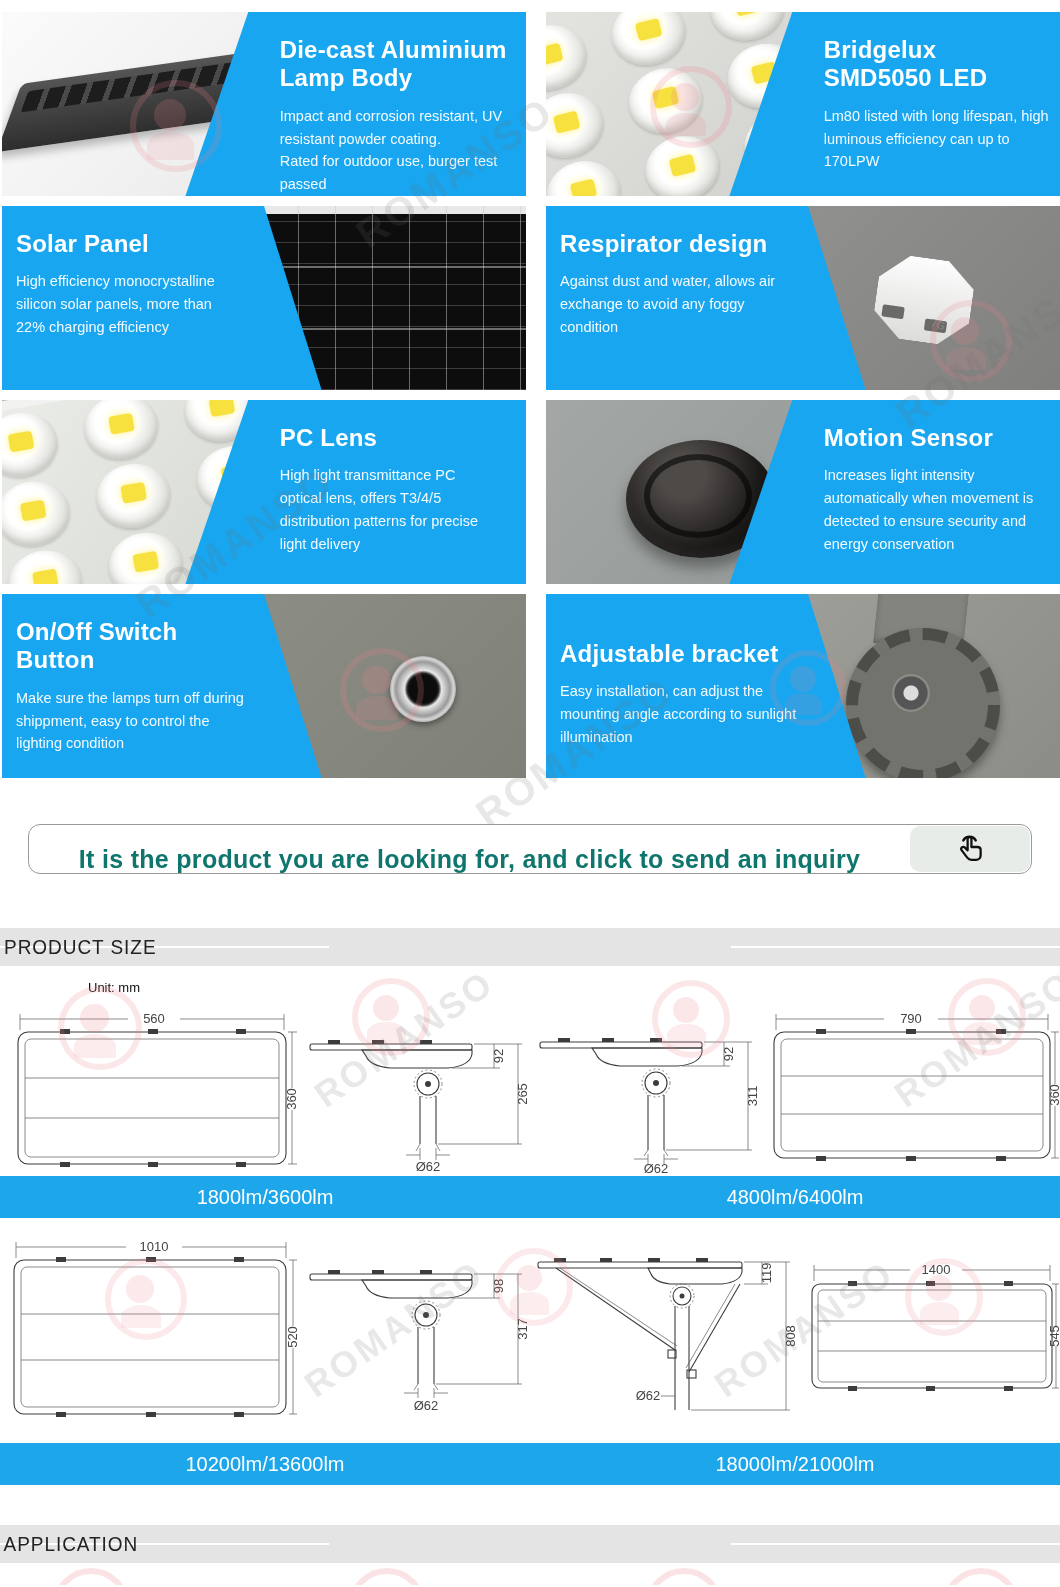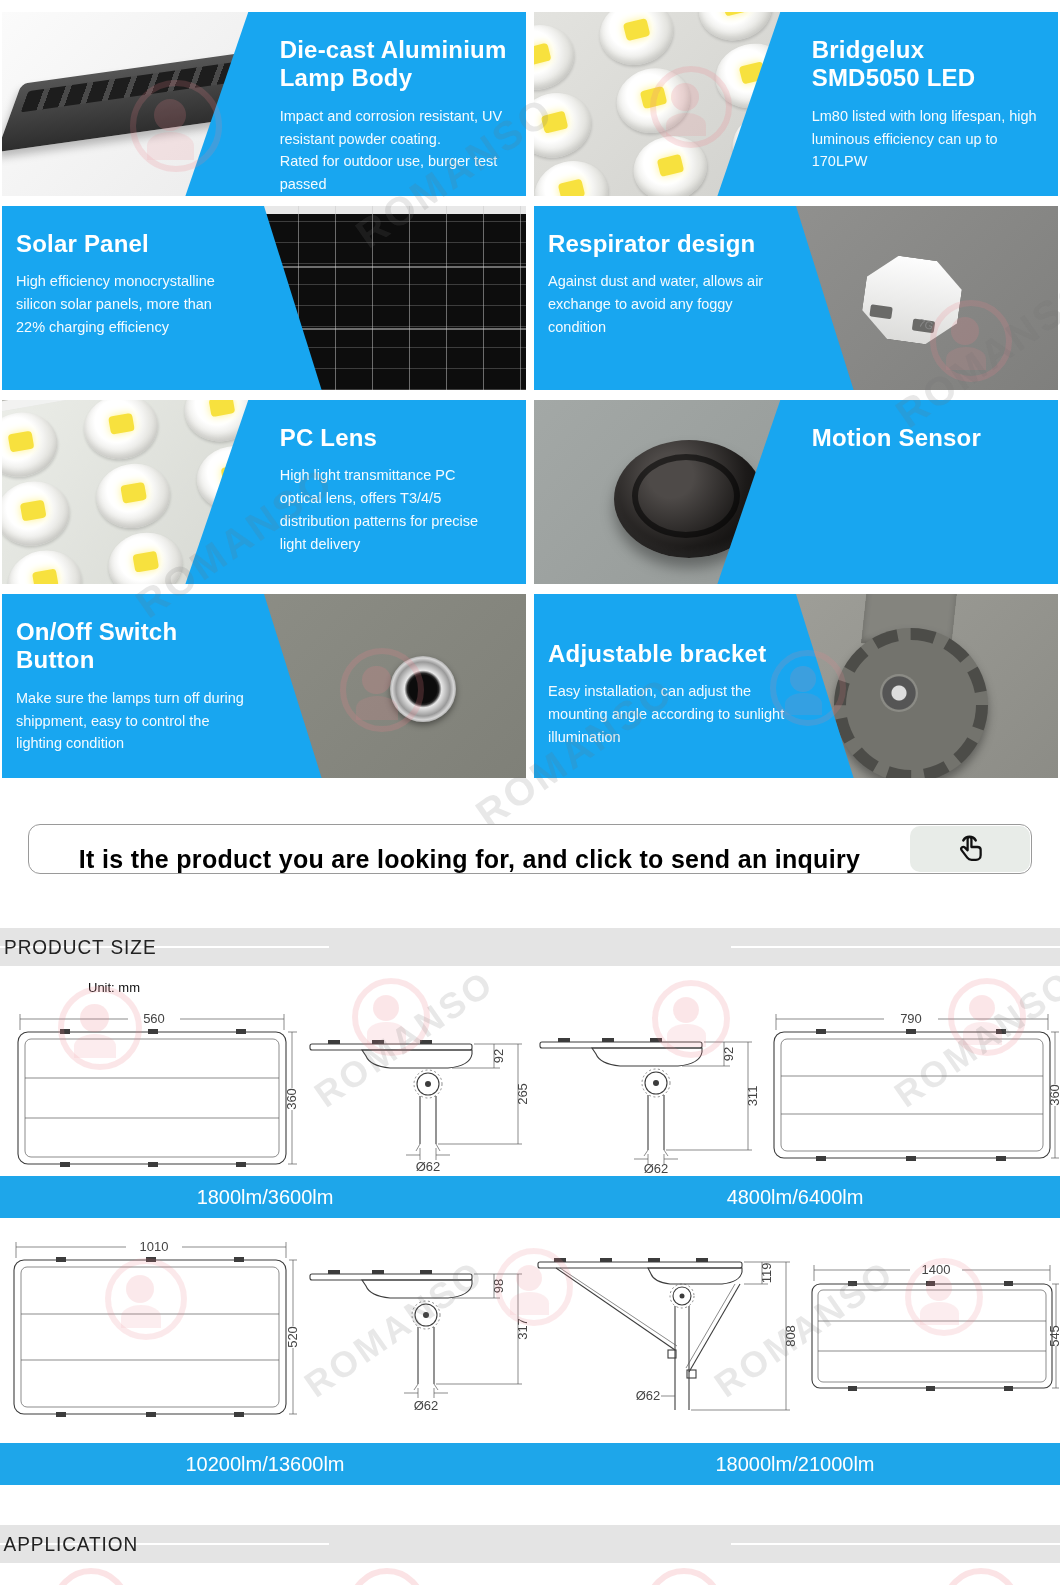--- a/index.html
+++ b/index.html
@@ -1,20 +1,20 @@
 <!DOCTYPE html>
 <html><head>
 <meta charset="utf-8">
 <style>
   html,body{margin:0;padding:0;background:#fff;}
   body{width:1060px;font-family:"Liberation Sans","DejaVu Sans",sans-serif;-webkit-font-smoothing:antialiased;}
   .page{position:relative;width:1060px;height:1587px;overflow:hidden;background:#fff;}
 
   
-  .features{position:relative;display:grid;grid-template-columns:524px 524px;gap:10px 8px;padding:12px 10px 0 2px;border-radius:22px;}
+  .features{position:relative;display:grid;grid-template-columns:524px 524px;gap:10px 20px;padding:12px 10px 0 2px;border-radius:22px;}
   .card{position:relative;height:184px;overflow:hidden;background:#ddd;}
   .card-img{position:absolute;inset:0;}
   .card-blue{position:absolute;inset:0;color:#fff;}
   .blue-right{clip-path:polygon(47% 0,100% 0,100% 100%,35% 100%);}
   .blue-left{clip-path:polygon(0 0,50% 0,61% 100%,0 100%);}
   .card-blue .txt{position:absolute;top:0;bottom:0;}
   .blue-right .txt{left:53%;right:14px;padding-top:24px;}
   .blue-left .txt{left:14px;width:46%;padding-top:24px;}
   .f-title{font-size:24px;font-weight:bold;line-height:1.18;white-space:pre-line;letter-spacing:.2px;}
   .f-desc{margin-top:12px;font-size:14.5px;line-height:1.58;white-space:pre-line;color:#f4fbff;}
@@ -52,21 +52,21 @@
 
   
   .wm-text{position:absolute;font-weight:bold;color:rgba(110,110,110,.16);transform:rotate(-35deg);letter-spacing:3px;pointer-events:none;}
   .wm-logo{position:absolute;border-radius:50%;border:6px solid rgba(236,130,140,.38);pointer-events:none;}
   .wm-logo::after{content:'';position:absolute;left:22%;top:16%;width:40%;height:40%;border-radius:50%;background:rgba(236,130,140,.38);}
   .wm-logo::before{content:'';position:absolute;left:14%;bottom:8%;width:58%;height:34%;border-radius:50% 50% 0 0;background:rgba(236,130,140,.30);}
   .overlay{position:absolute;inset:0;pointer-events:none;}
 
   
   .inquiry{position:relative;margin:46px 28px 0 28px;height:48px;border:1px solid #9a9a9a;border-radius:12px;background:#fff;display:flex;align-items:center;cursor:pointer;}
-  .inquiry-text{flex:1;text-align:center;font-size:25px;font-weight:bold;color:#000000;letter-spacing:.3px;margin-top:20px;}
+  .inquiry-text{flex:1;text-align:center;font-size:25px;font-weight:bold;color:#0f766e;letter-spacing:.3px;margin-top:20px;}
   .inquiry-btn{width:120px;height:46px;margin-right:1px;border-radius:10px;background:#e8ece8;display:flex;align-items:center;justify-content:center;}
 
   
   .hband{position:relative;height:38px;background:#e4e4e4;display:flex;align-items:center;justify-content:flex-start;}
   .hband::before,.hband::after{content:'';position:absolute;top:18px;height:2px;width:31%;background:#fff;}
   .hband::before{left:0;} .hband::after{right:0;}
   .hband .htxt{font-size:20px;color:#222;letter-spacing:1px;transform:scaleX(.95);}
 
   
   .size-section{position:relative;margin-top:54px;}
@@ -204,20 +204,24 @@
       </div>
     </div>
 
     <div class="card">
       <div class="card-img img-sensor">
           <div class="dome"></div>
         </div>
       <div class="card-blue blue-right" style="background:#18a6f0">
         <div class="txt">
             <div class="f-title">Motion Sensor</div>
+        <div class="f-desc">Increases light intensity
+automatically when movement is
+detected to ensure security and
+energy conservation</div>
           </div>
       </div>
     </div>
 
     <div class="card">
       <div class="card-img img-switch">
           <div class="pushbtn" style="left:388px;top:62px;"></div>
         </div>
       <div class="card-blue blue-left" style="background:#18a6f0">
         <div class="txt">

